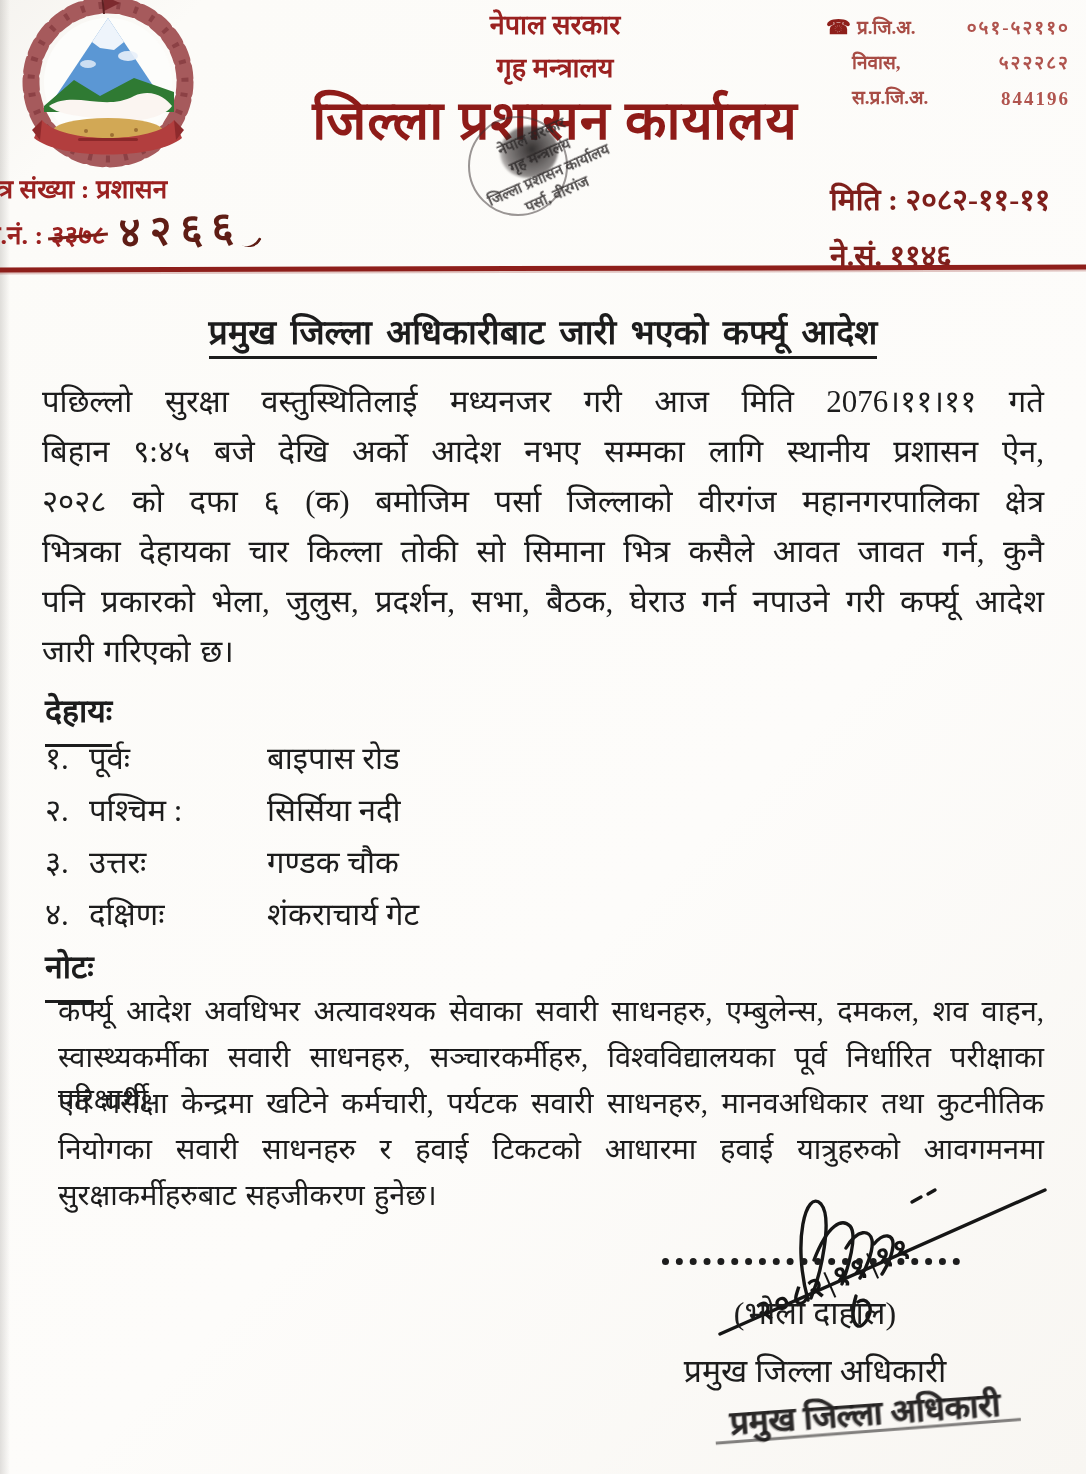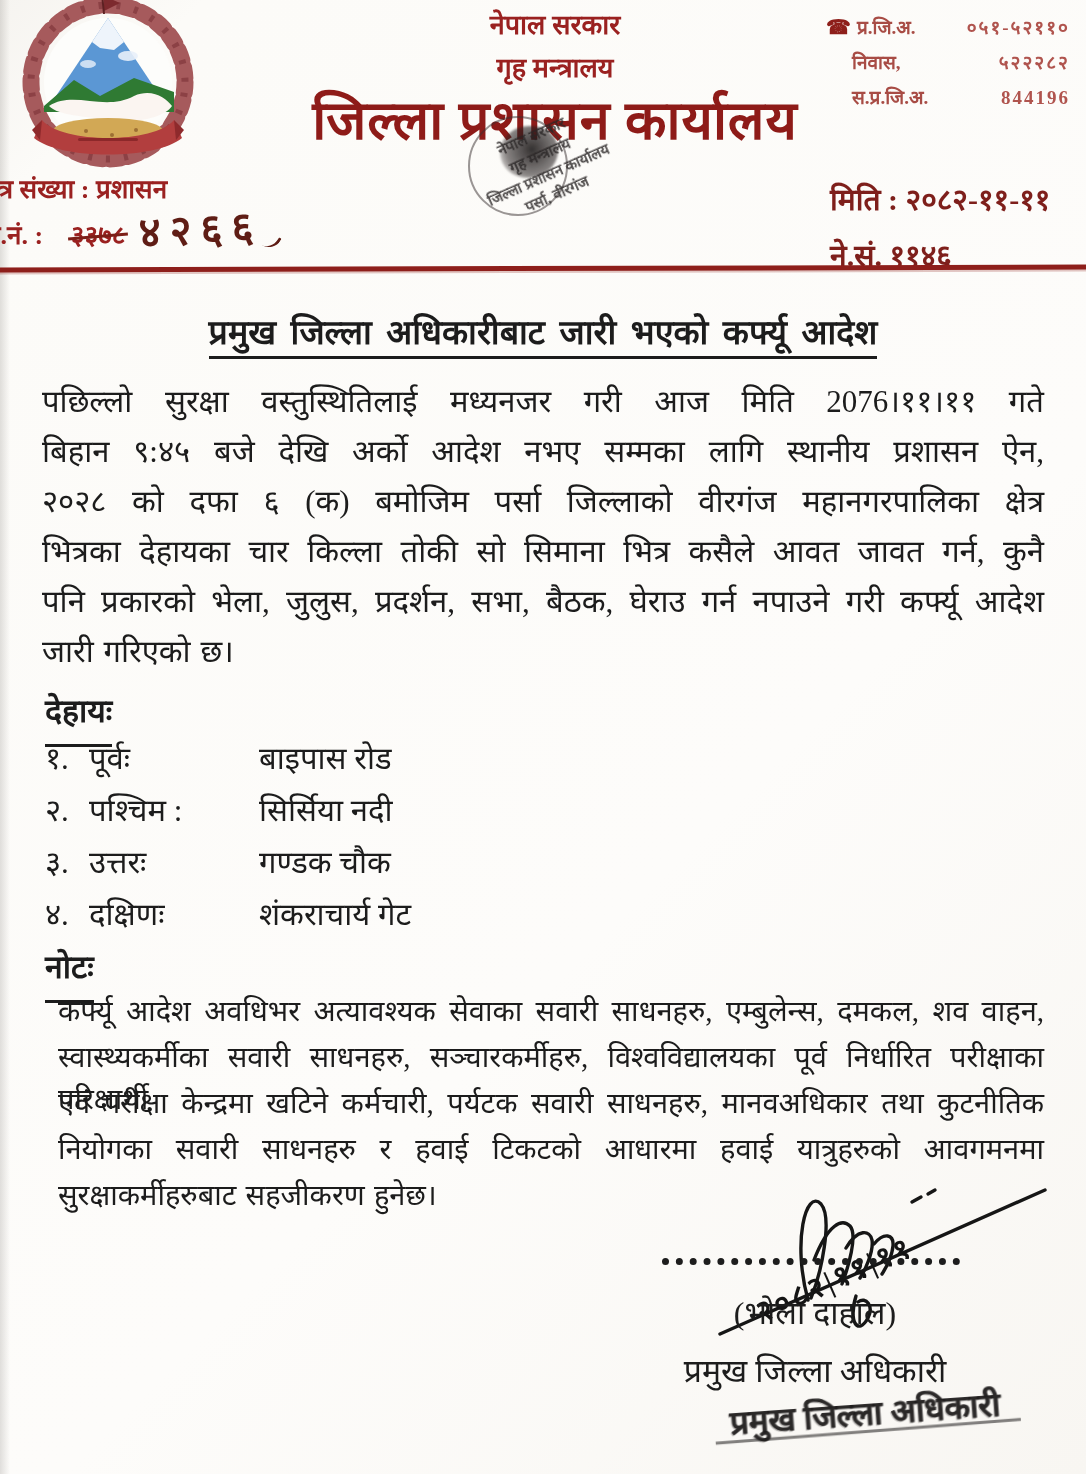--- a/index.html
+++ b/index.html
@@ -23,26 +23,26 @@
   .hdr-center{left:230px;top:12px;width:650px;text-align:center;}
   .hdr-govt,.hdr-ministry{font-size:27px;font-weight:bold;color:#9a2120;line-height:1;}
   .hdr-ministry{margin-top:16px;}
   .hdr-office{margin-top:12px;font-size:54px;font-weight:bold;color:#8e1b18;letter-spacing:1px;line-height:1;}
 
   .contact-block{left:826px;top:14px;width:244px;font-size:19px;font-weight:bold;color:#a84c45;}
   .contact-row{display:flex;align-items:baseline;margin-bottom:9px;white-space:nowrap;}
   .contact-row .tel{color:#8e1f1b;font-size:20px;margin-right:6px;}
   .contact-row .lbl{margin-right:8px;}
   .contact-row .val{margin-left:auto;letter-spacing:2px;color:#b0544e;}
-  .contact-row.no-icon{padding-left:26px;}
+  .contact-row.no-icon{padding-left:26px;align-items:flex-end;}
 
   .refs-left{left:-16px;top:170px;width:330px;color:#9a2120;font-weight:bold;}
   .refs-line1{font-size:26px;}
   .refs-line2{font-size:26px;margin-top:8px;display:flex;align-items:baseline;}
-  .struck{position:relative;margin-left:28px;display:inline-block;}
+  .struck{position:relative;margin-left:8px;display:inline-block;}
   .struck::after{content:"";position:absolute;left:-3px;right:-3px;top:52%;
     border-top:3px solid #7c1f18;transform:rotate(-5deg);}
   .handwritten-no{margin-left:14px;font-size:42px;font-weight:600;color:#5f1d15;
     letter-spacing:9px;transform:rotate(-3deg);display:inline-block;line-height:.8;}
   .pen-tick{display:inline-block;width:14px;height:16px;margin-left:2px;
     border-right:3px solid #5f1d15;border-bottom-right-radius:14px;transform:rotate(32deg) translateY(6px);}
 
   .date-block{left:830px;top:178px;width:250px;color:#7e1f1b;font-weight:bold;font-size:30px;}
   .ns-line{margin-top:15px;}
 
@@ -70,21 +70,21 @@
   .bline.last{text-align-last:left;}
 
   .sec-heading{font-size:32px;font-weight:bold;}
   .sec-heading span{display:inline-block;border-bottom:3px solid #1c1c1c;padding-bottom:13px;}
   .dehaya{left:45px;top:688px;}
 
   .blist{left:45px;top:736px;width:900px;font-size:31px;}
   .brow{display:flex;height:52px;line-height:46px;}
   .brow .bno{width:44px;}
   .brow .bdir{width:162px;}
-  .brow .bval{margin-left:8px;}
+  .brow .bval{margin-left:16px;}
 
   .note-h{left:45px;top:944px;}
   .note-lines{left:42px;top:990px;width:1002px;font-size:29px;}
   .nline{height:46px;line-height:42px;text-align:justify;text-align-last:justify;word-spacing:2px;margin-left:16px;}
   .nline.last{text-align-last:left;}
 
   
   .sig-svg{left:690px;top:1172px;width:400px;height:175px;}
   .sig-date{left:757px;top:1292px;transform:rotate(-24deg);transform-origin:left center;
     font-size:30px;font-weight:600;color:#141414;letter-spacing:3px;white-space:nowrap;}

